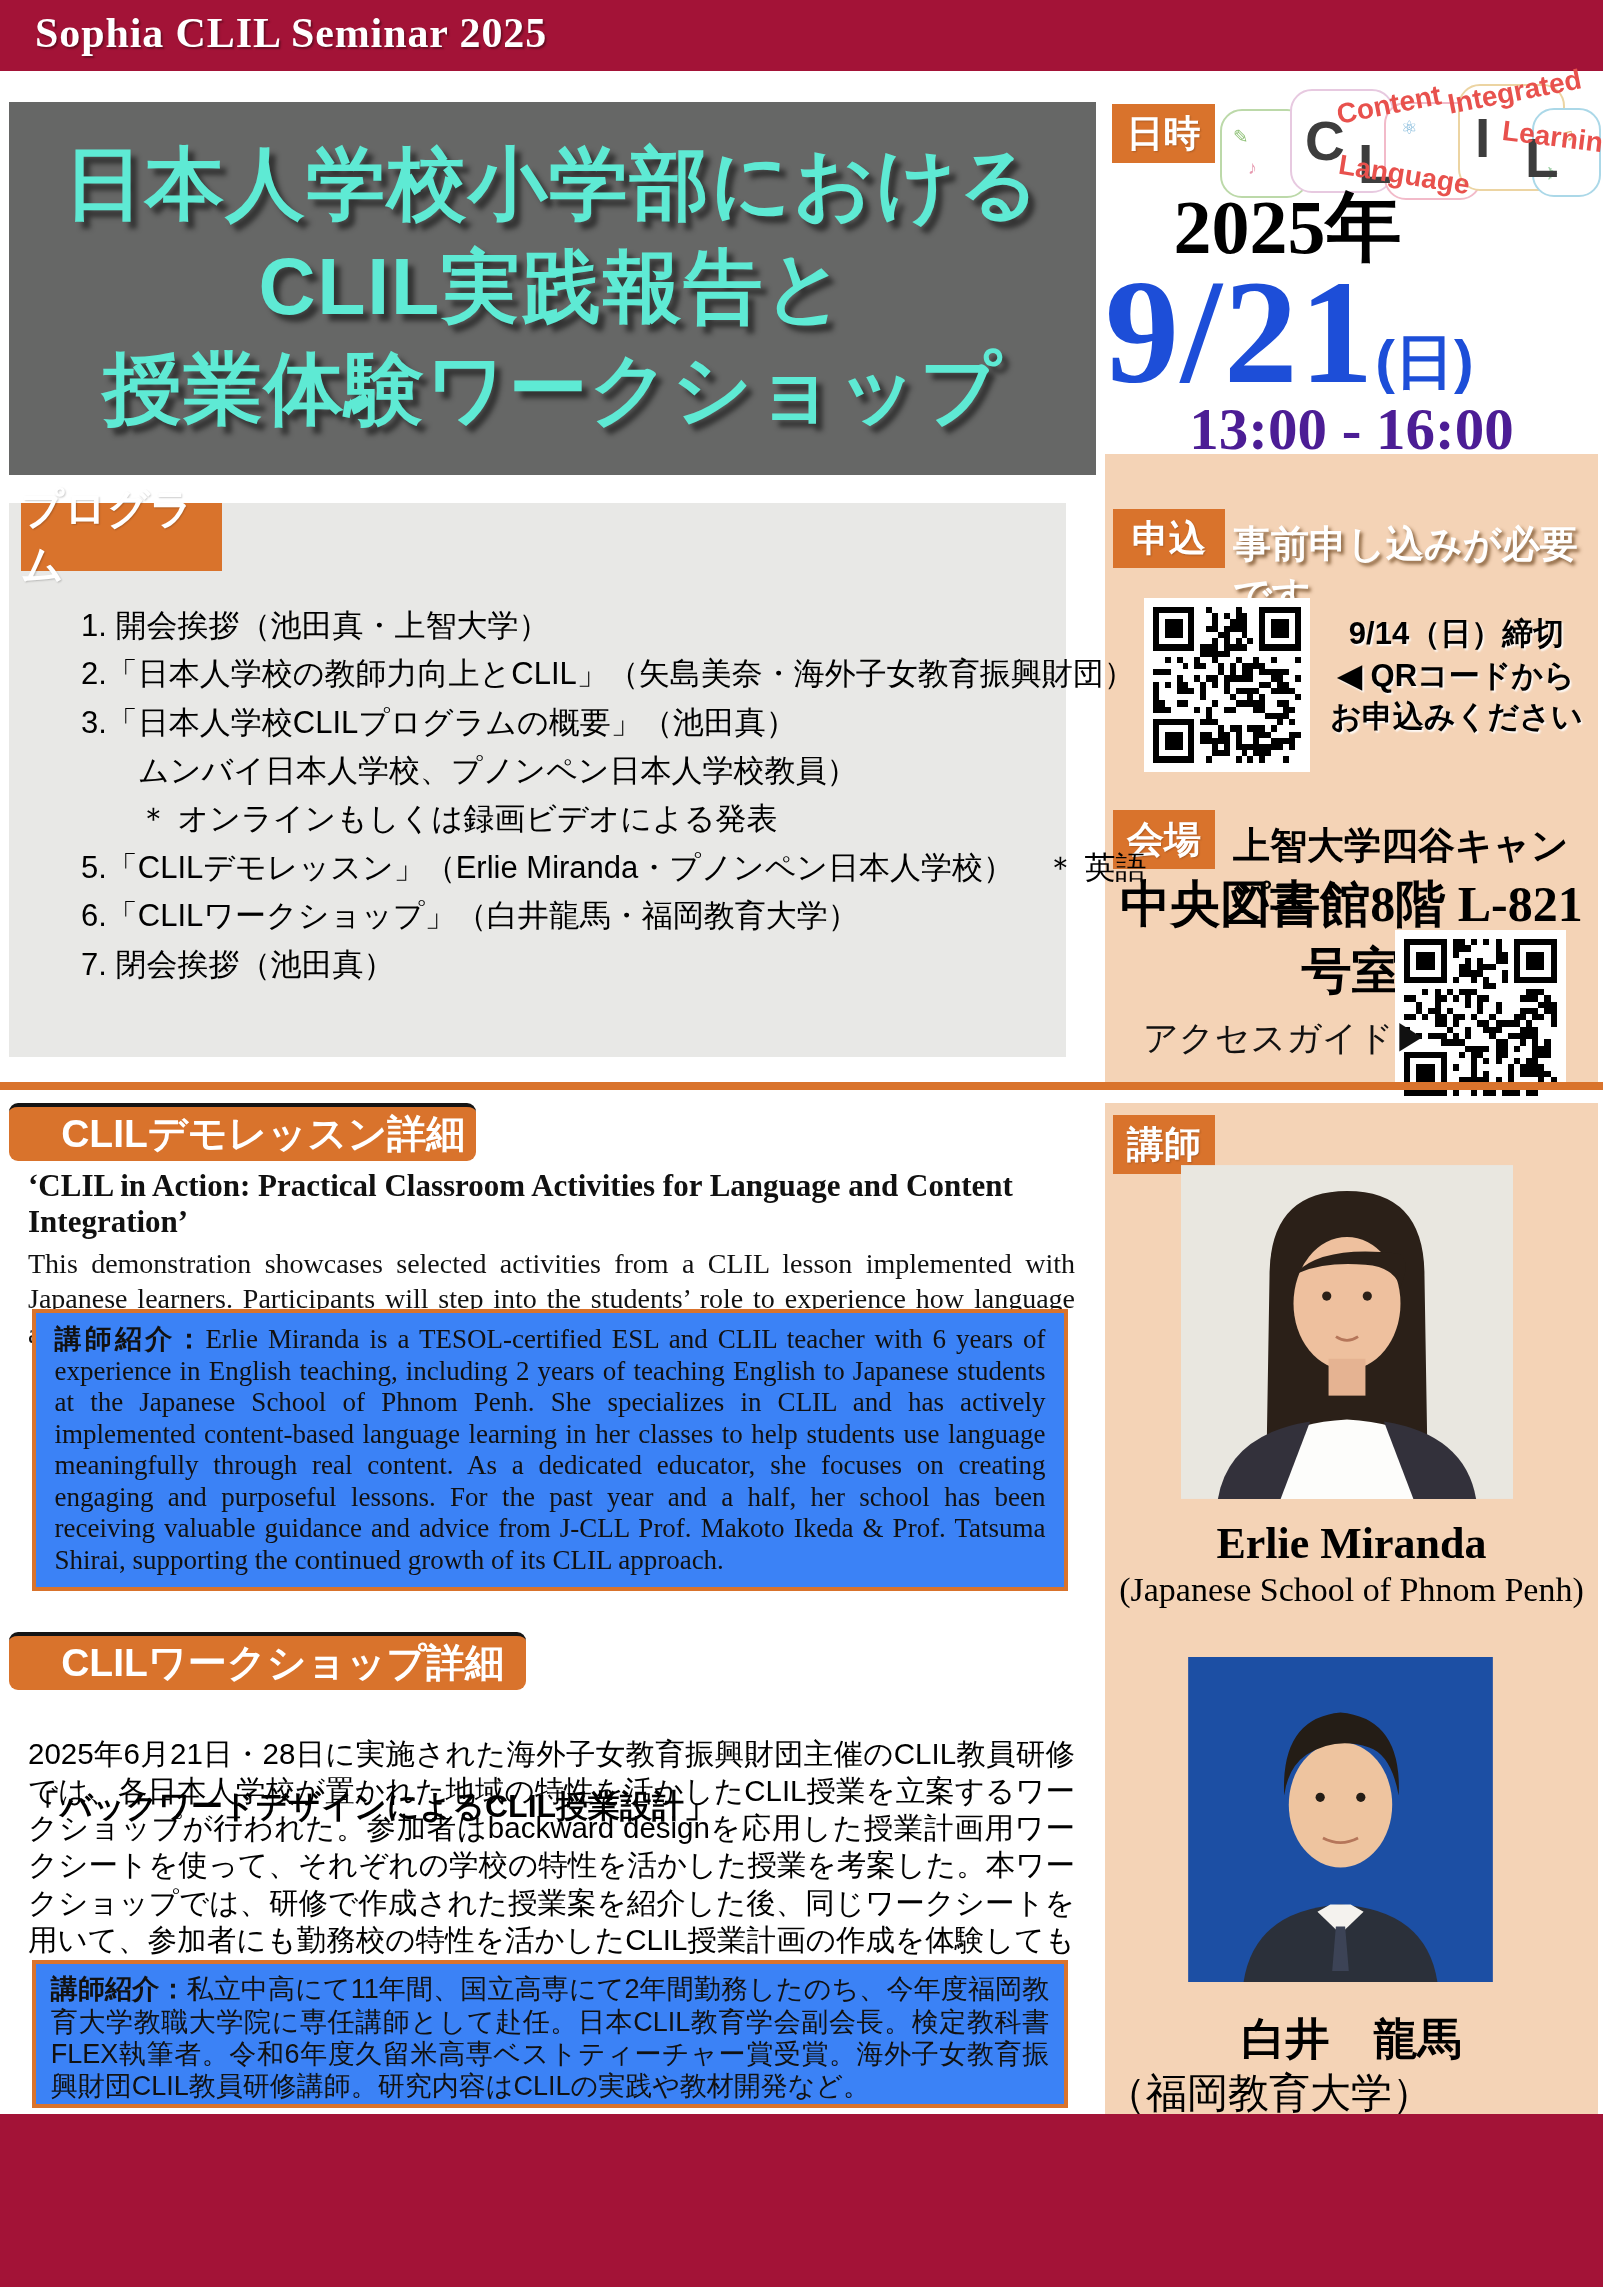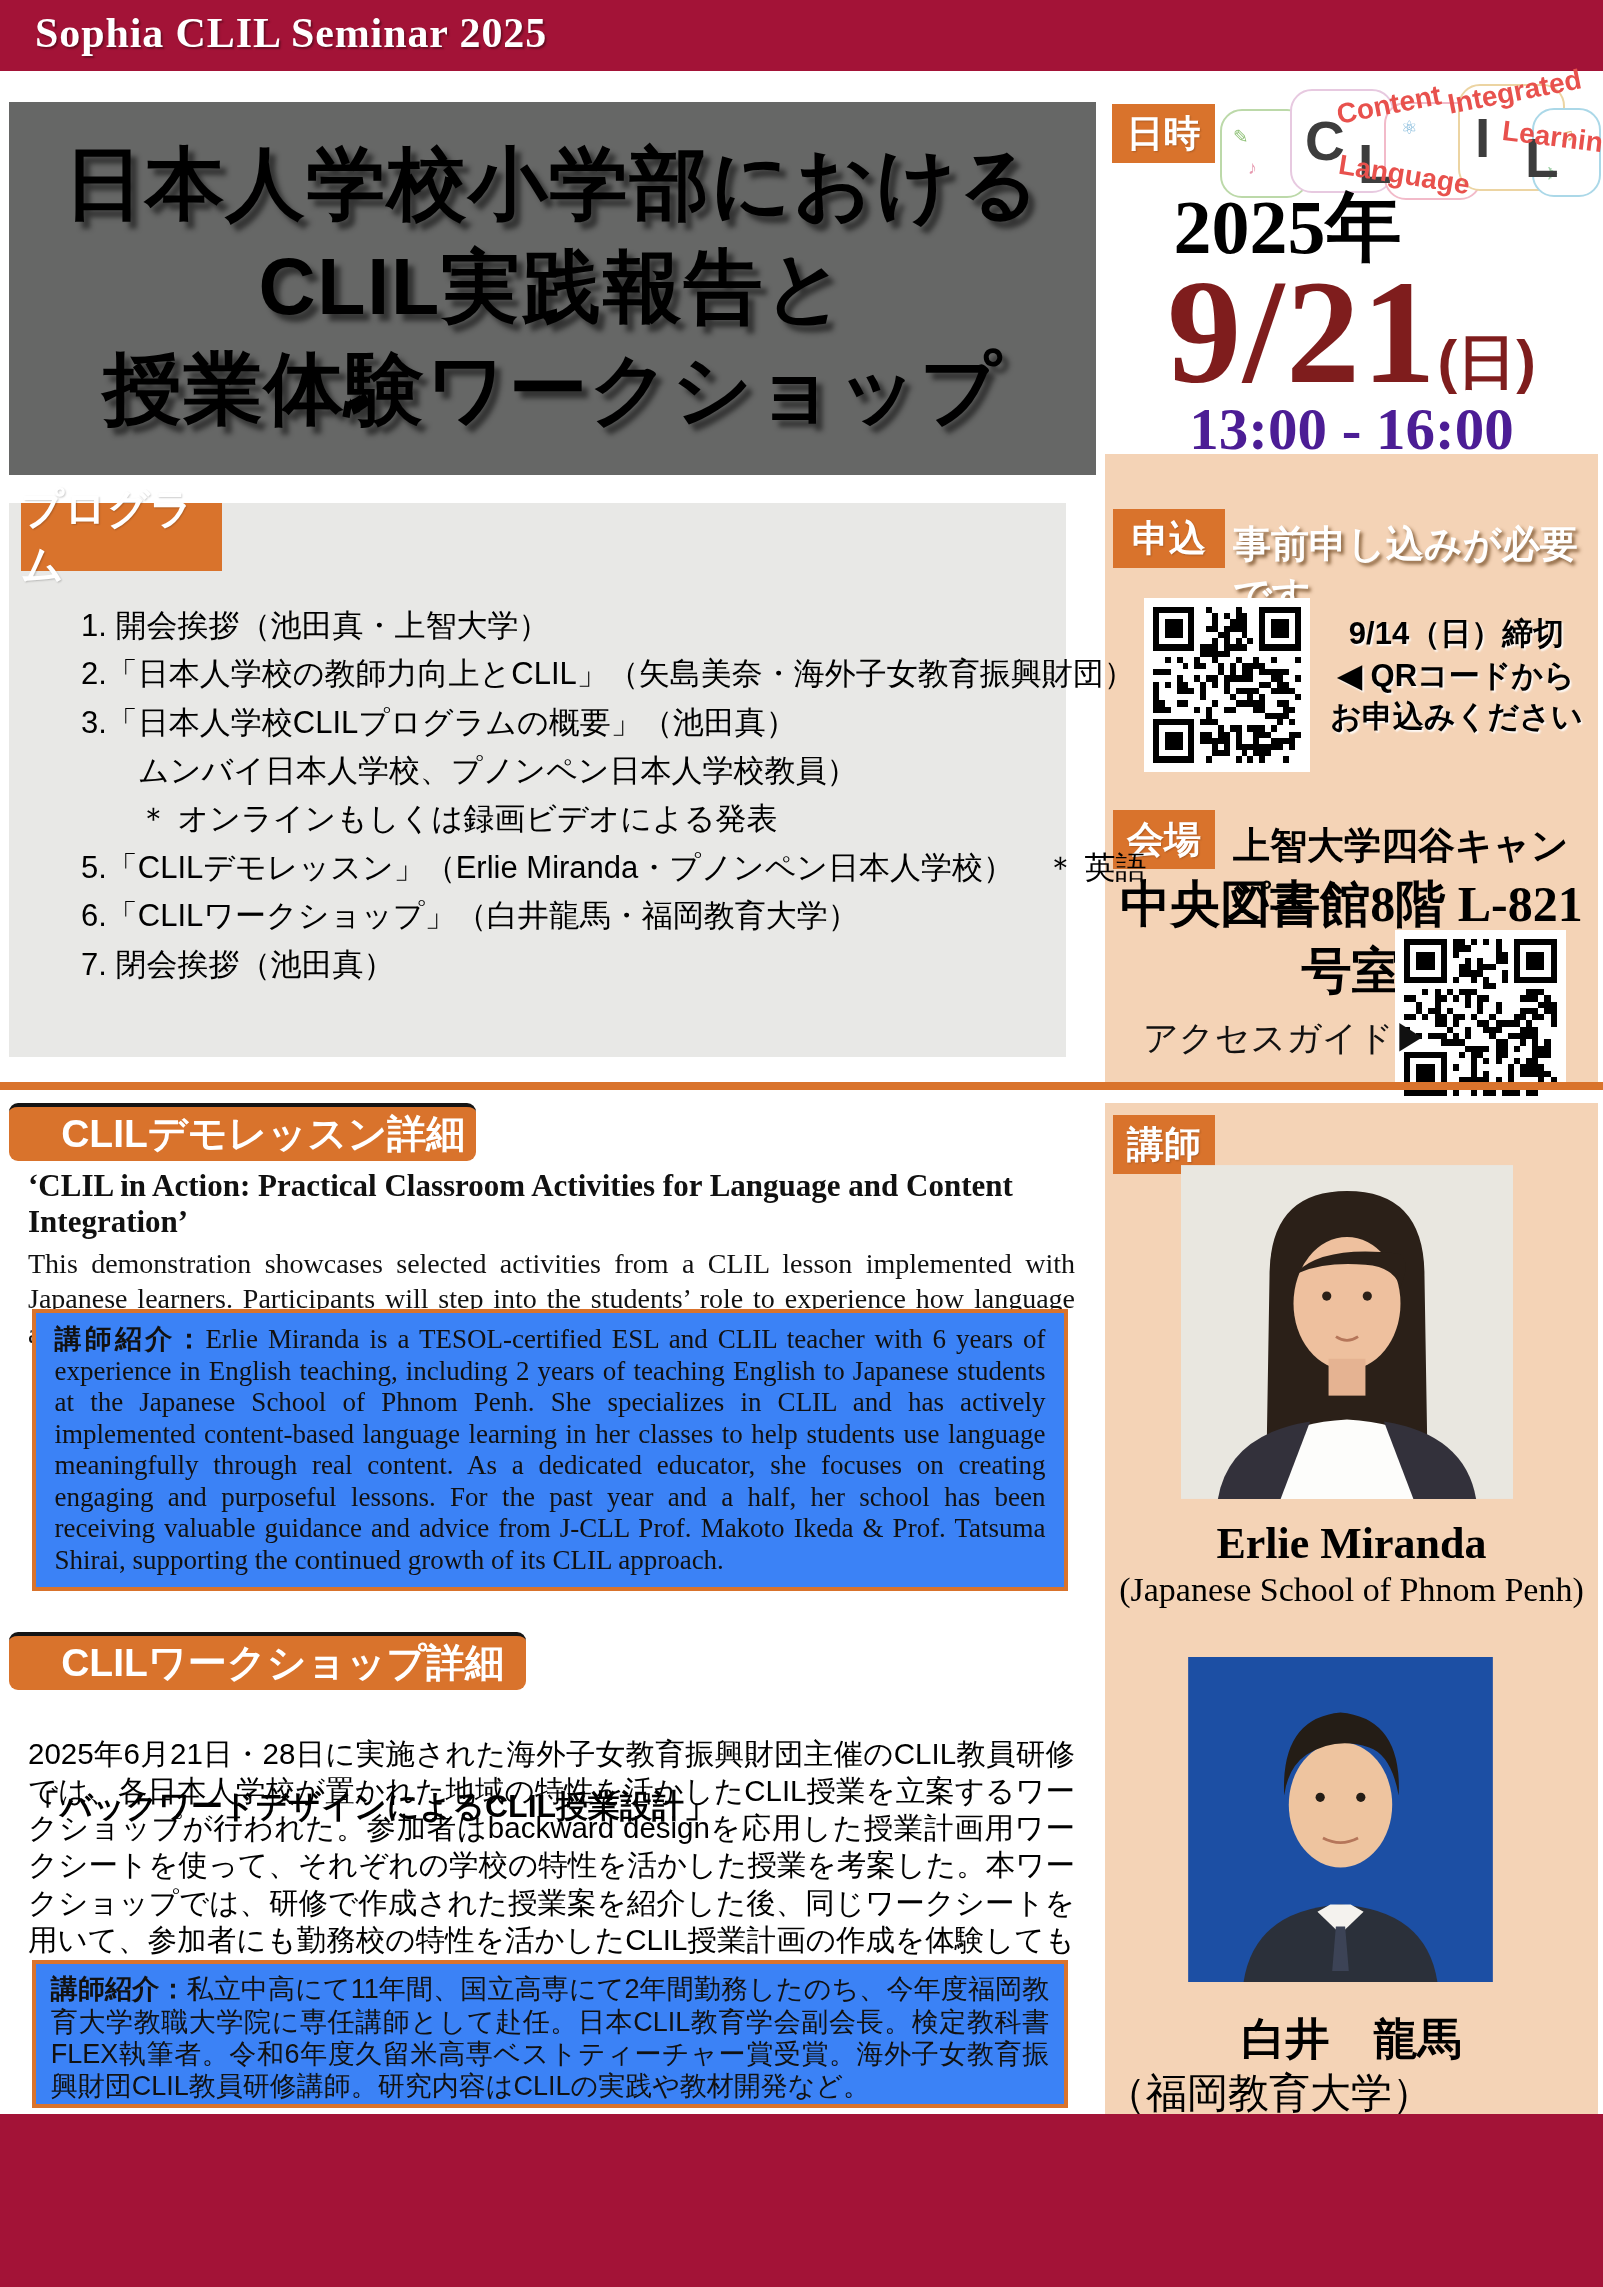--- a/index.html
+++ b/index.html
@@ -14,21 +14,21 @@
   #poster{position:relative;width:1603px;height:2288px;background:#fff;overflow:hidden;
           font-family:"Liberation Sans", sans-serif;color:#111;}
 
   
   .banner{position:absolute;left:0;top:0;width:1603px;height:71px;background:var(--crimson);}
   .banner-title{position:absolute;left:35px;top:9.2px;color:#fff;font-family:"Liberation Serif",serif;
                 font-weight:bold;font-size:42px;letter-spacing:0.9px;text-shadow:1.8px 1.8px 1.8px rgba(0,0,0,.35);}
 
   
   .title-box{position:absolute;left:9.2px;top:102px;width:1087px;height:373px;background:var(--titlegray);
-             color:#000000;text-align:center;font-weight:bold;font-size:79px;line-height:1.3;
+             color:#5eead4;text-align:center;font-weight:bold;font-size:79px;line-height:1.3;
              padding-top:31px;box-sizing:border-box;letter-spacing:1.8px;
              text-shadow:6.5px 7.4px 5.5px rgba(25,25,25,.65);}
 
   
   .label{position:absolute;background:var(--orange);color:#fff;font-weight:bold;font-size:37px;
          display:flex;align-items:center;justify-content:center;text-shadow:0.9px 0.9px 1.8px rgba(0,0,0,.2);}
 
   
   .clil-logo{position:absolute;left:1220px;top:78px;width:378px;height:120px;}
   .bub{position:absolute;background:#fff;border-radius:22px;}
@@ -37,21 +37,21 @@
   .b3{left:164px;top:24px;width:94px;height:94px;border:2.8px solid #f2bac9;}
   .b4{left:238px;top:5.5px;width:103px;height:103px;border:2.8px solid #ecd4a2;}
   .b5{left:312px;top:29.5px;width:65px;height:85px;border:2.8px solid #abd8e8;}
   .cl{position:absolute;font-weight:bold;font-size:55px;color:#3d3d3d;font-family:"Liberation Sans",sans-serif;}
   .cw{position:absolute;font-weight:bold;color:var(--logored);font-size:28px;white-space:nowrap;}
   .doodle{position:absolute;font-size:18.5px;}
 
   
   .dt-year{position:absolute;left:1117px;top:177px;width:341px;text-align:center;
            font-family:"Liberation Serif",serif;font-weight:bold;font-size:76px;color:#000;}
-  .dt-date{position:absolute;left:1105px;top:247px;width:493px;text-align:center;color:#7f1d1d;white-space:nowrap;}
+  .dt-date{position:absolute;left:1105px;top:247px;width:493px;text-align:left;color:#1d4ed8;white-space:nowrap;}
   .dt-date .big{font-family:"Liberation Serif",serif;font-weight:bold;font-size:148px;letter-spacing:1.8px;}
   .dt-date .wd{font-weight:bold;font-size:59px;}
   .dt-time{position:absolute;left:1105px;top:395px;width:493px;text-align:center;
            font-family:"Liberation Serif",serif;font-weight:bold;font-size:59px;color:#4c1d95;}
 
   
   .peach-top{position:absolute;left:1105px;top:454px;width:493px;height:628px;background:var(--peach);}
   .peach-bottom{position:absolute;left:1105px;top:1103px;width:493px;height:1011px;background:var(--peach);}
 
   .app-heading{position:absolute;left:1233px;top:519px;width:369px;color:#fff;font-weight:bold;font-size:38px;

